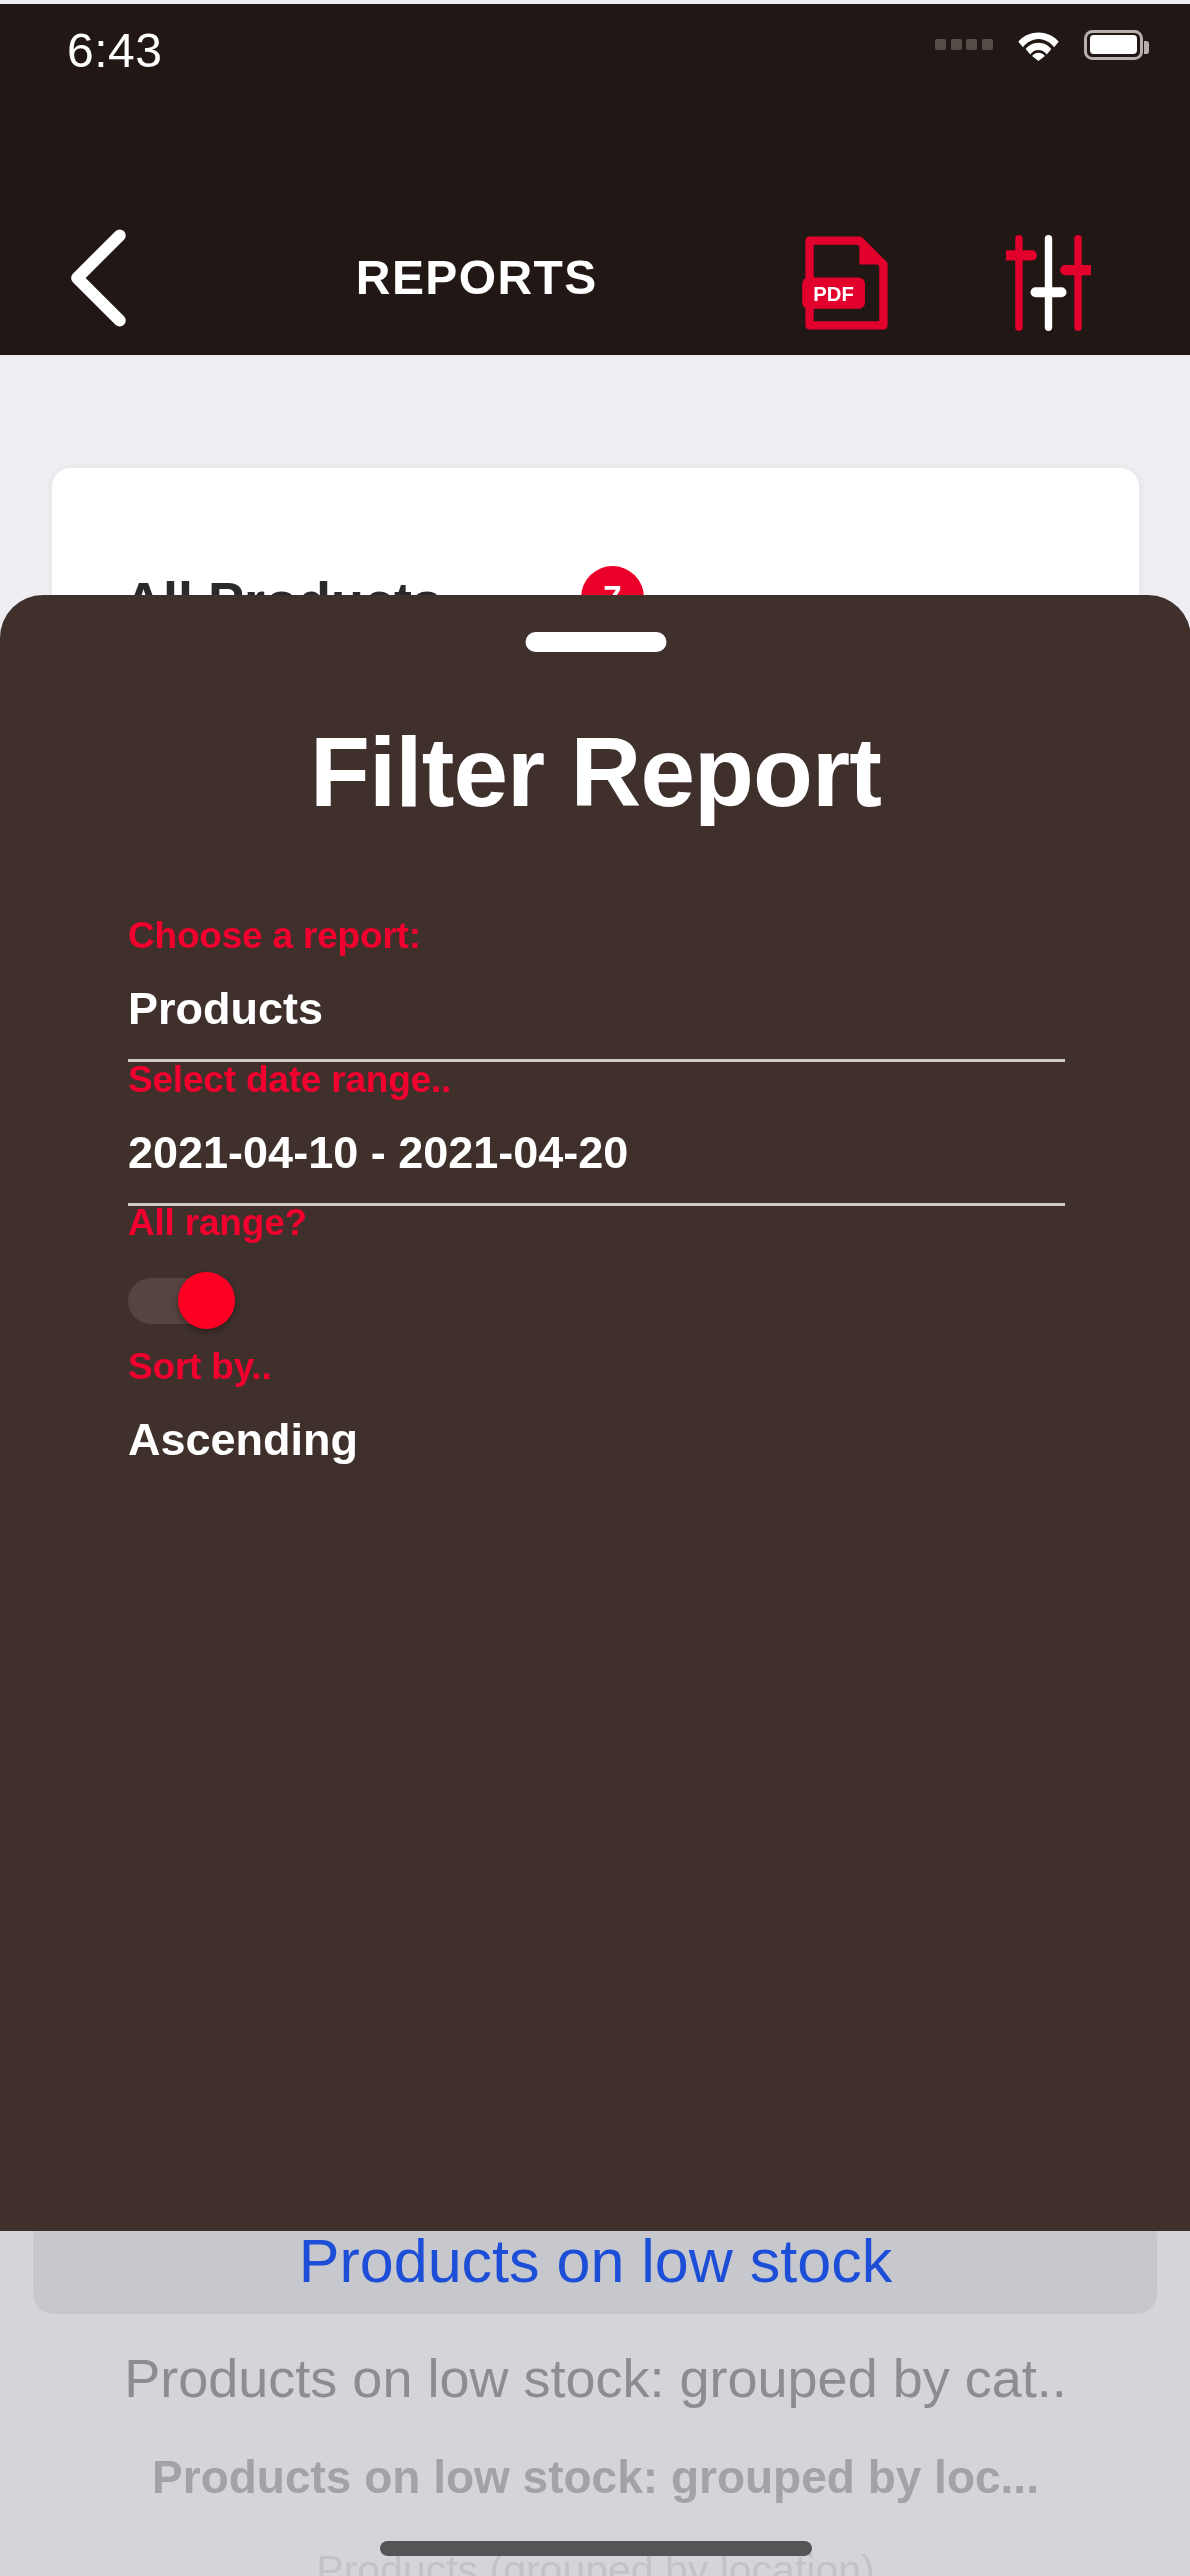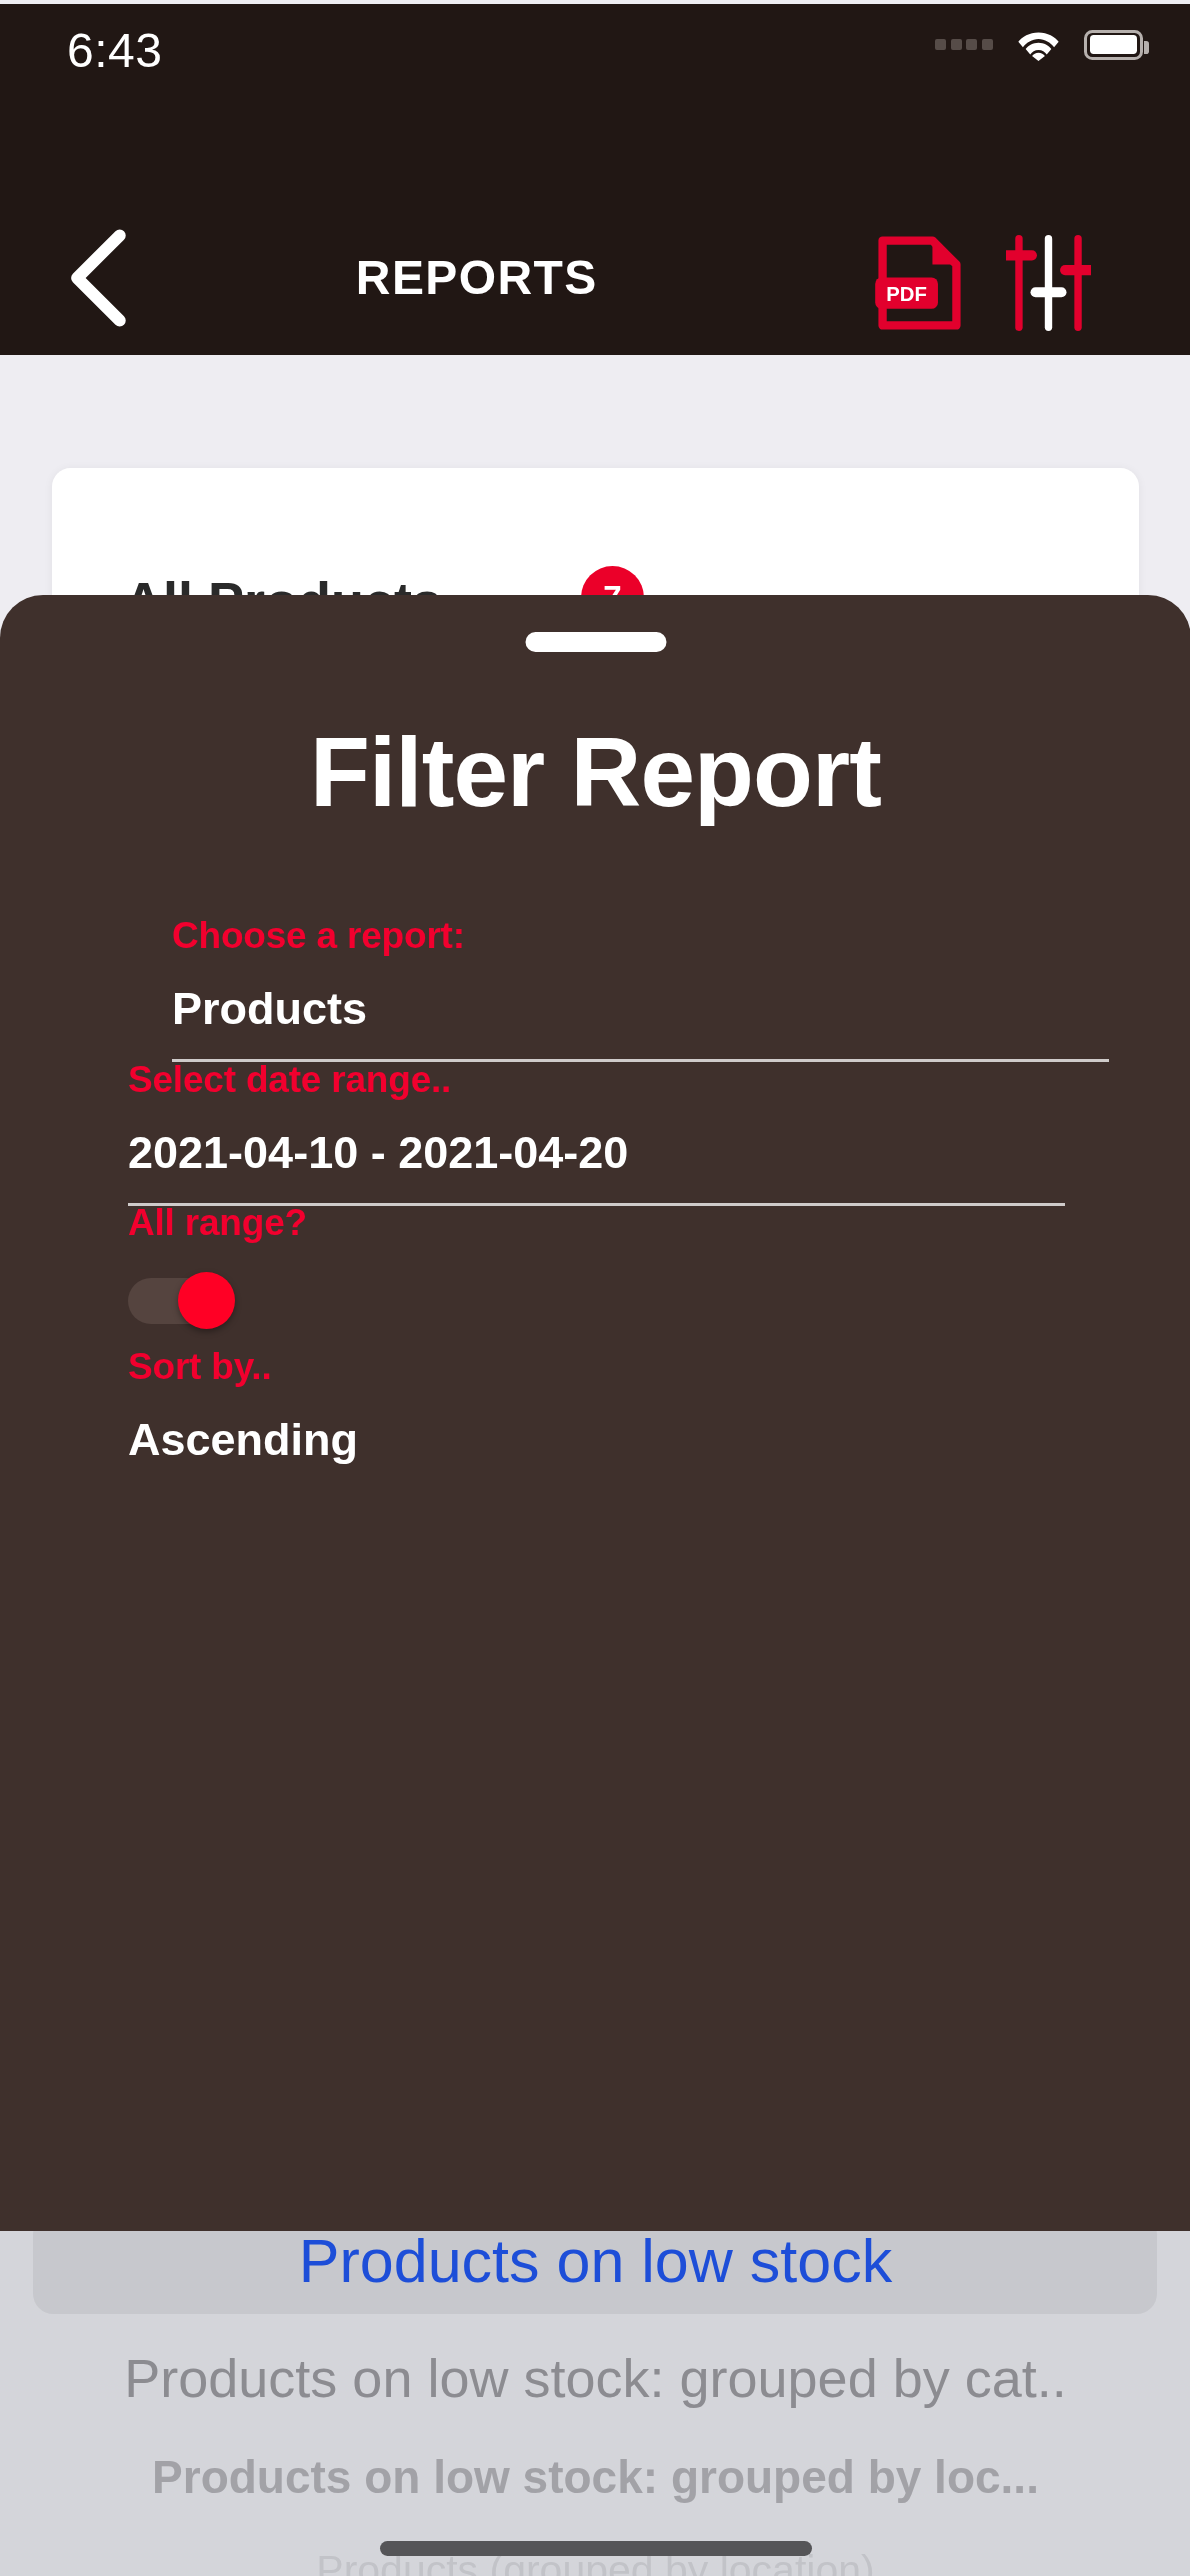--- a/index.html
+++ b/index.html
@@ -60,22 +60,22 @@
     display:flex; align-items:center; justify-content:center;
   }
   #back-button svg { display:block; }
   #nav-title {
     position:absolute; left:0; top:0; width:972px; height:156px;
     display:flex; align-items:center; justify-content:center;
     font-size:48px; font-weight:bold; color:#ffffff; letter-spacing:1.4px;
     padding-right:18.5px;
   }
   #pdf-button {
-    position:absolute; left:862px; top:39px; width:102px; height:93px;
-    display:flex; align-items:center; justify-content:flex-end;
+    position:absolute; left:802px; top:39px; width:102px; height:93px;
+    display:flex; align-items:center; justify-content:flex-start;
   }
   #filter-button {
     position:absolute; left:997px; top:39px; width:102px; height:93px;
     display:flex; align-items:center; justify-content:center;
   }
 
   
   #page-body {
     position:absolute; left:0; top:355px; width:1191px; height:1560px;
     background:#EEEDF2;
@@ -124,21 +124,21 @@
   }
   .form-value {
     font-size:45px; font-weight:bold; color:#ffffff;
     margin-top:26px;
     white-space:nowrap;
   }
   .form-underline {
     margin-top:24px; height:2.8px; background:#CFCBCA; width:100%;
   }
 
-  #group-report { top:320px;margin-left:44px; }
+  #group-report { top:320px; }
   #group-date   { top:464px; }
   #group-alltime{ top:607px; }
   #group-sort   { top:751px; }
 
   
   #alltime-toggle {
     margin-top:28px;
     position:relative;
     width:115px; height:57px;
   }

